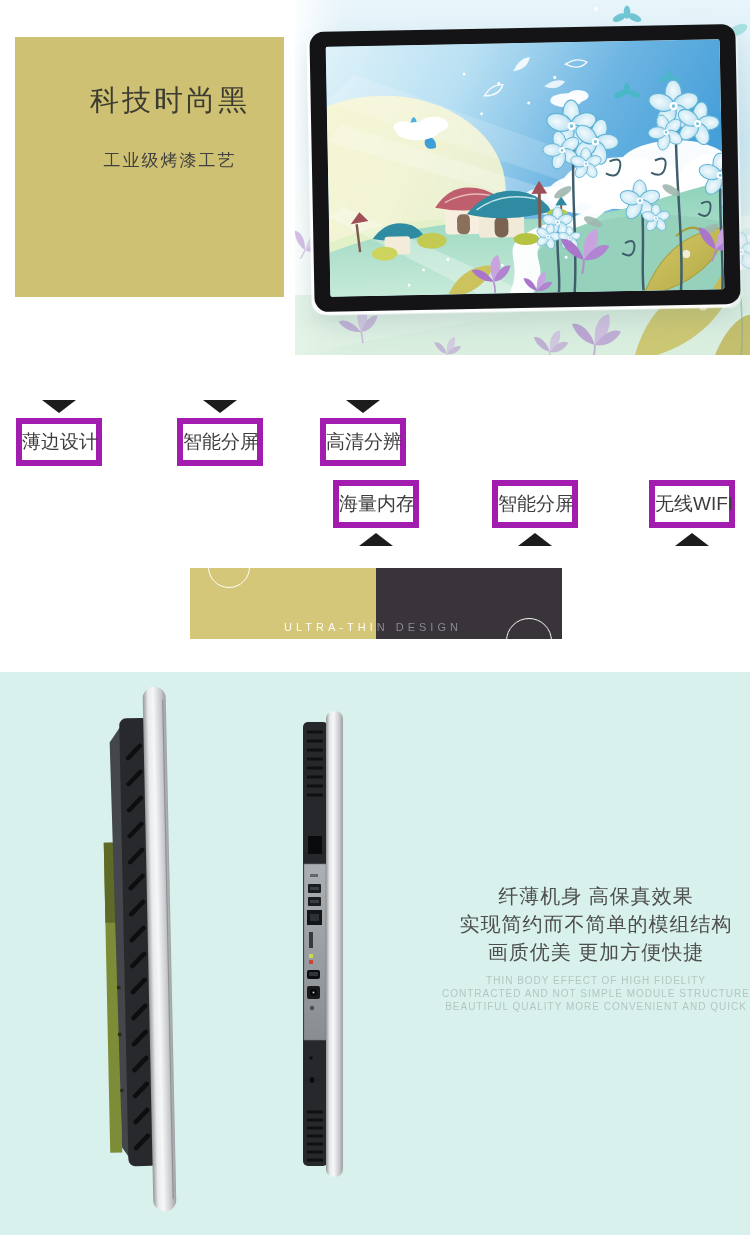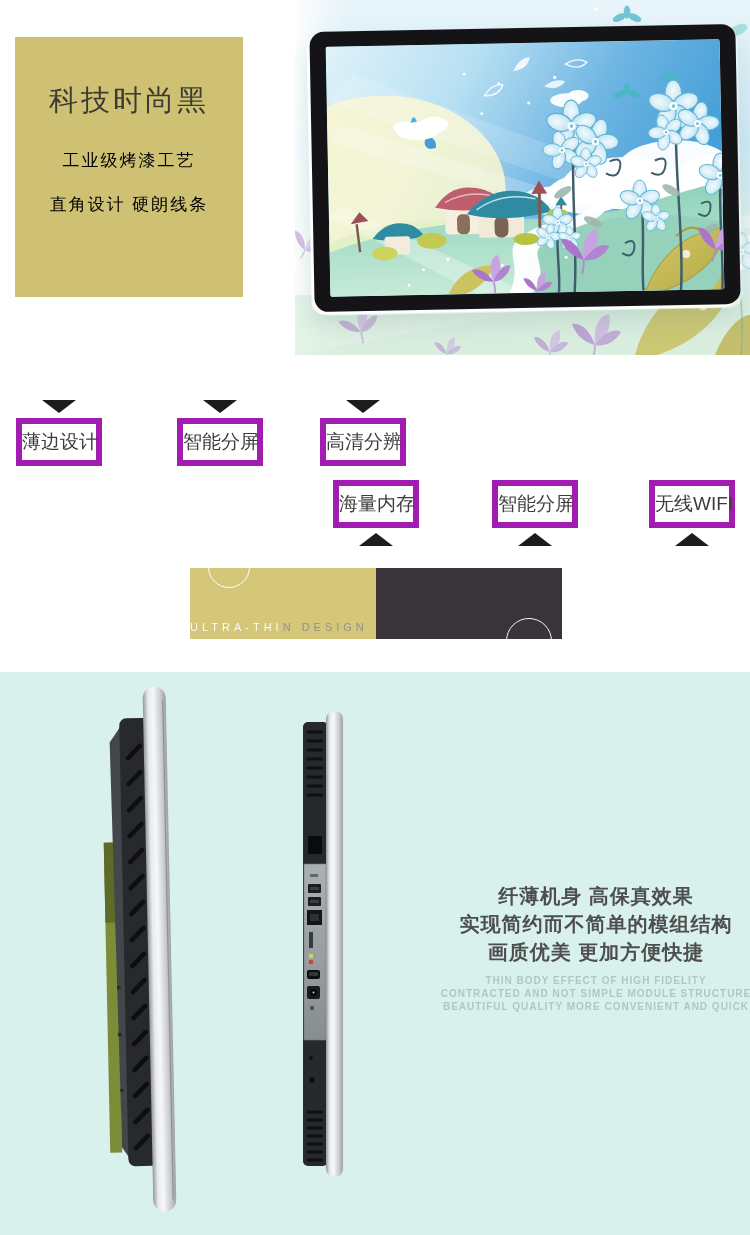--- a/index.html
+++ b/index.html
@@ -1,23 +1,23 @@
 <!DOCTYPE html>
 <html><head>
 <meta charset="utf-8">
 <style>
   html,body{margin:0;padding:0;background:#fff;}
   .page{position:relative;width:750px;height:1235px;background:#fff;overflow:hidden;
         font-family:"Liberation Sans","DejaVu Sans",sans-serif;}
 
   
   .hero-panel{position:absolute;left:15px;top:37px;width:228px;height:260px;
-              background:#cfc173;text-align:center;}
+              background:#cfc173;text-align:center;padding-left:41px;}
   .hero-title{margin-top:44px;font-size:29px;letter-spacing:3px;color:#3b3b31;}
-  .hero-sub{margin-top:28px;font-size:17px;letter-spacing:2px;color:#000000;}
+  .hero-sub{margin-top:28px;font-size:17px;letter-spacing:2px;color:#404040;}
   .hero-sub + .hero-sub{margin-top:21px;}
 
   .hero-photo{position:absolute;left:295px;top:0;width:455px;height:355px;overflow:hidden;}
   .hero-photo .backdrop{position:absolute;left:0;top:0;}
   .tablet{position:absolute;left:17px;top:28px;width:394px;height:250px;
           padding:15px 16px;background:#141417;border-radius:14px;
           transform:rotate(-1.1deg);
           box-shadow:-3px 3px 0 rgba(255,255,255,.92), 2px 4px 0 rgba(255,255,255,.5),
                      0 14px 24px rgba(90,120,130,.18);}
   .screen{width:100%;height:100%;overflow:hidden;border-radius:2px;background:#bfe3f2;}
@@ -35,27 +35,27 @@
   .banner{position:absolute;left:190px;top:568px;width:372px;height:71px;overflow:hidden;}
   .banner-left{position:absolute;left:0;top:0;width:50%;height:100%;background:#d5c77a;}
   .banner-right{position:absolute;right:0;top:0;width:50%;height:100%;background:#39333a;}
   .circ{position:absolute;border:1.5px solid rgba(255,255,255,.95);border-radius:50%;}
   .circ1{left:18px;top:-22px;width:40px;height:40px;}
   .circ2{left:316px;top:50px;width:44px;height:44px;}
   .banner-title{position:absolute;left:0;right:0;top:7px;text-align:center;}
   .banner-title span{display:inline-block;font-size:37px;letter-spacing:1px;color:#d9c973;
        background:linear-gradient(90deg,#3a3a31 0%,#3a3a31 50%,#d9c973 50%,#d9c973 100%);
        -webkit-background-clip:text;background-clip:text;-webkit-text-fill-color:transparent;}
-  .banner-sub{position:absolute;left:0;right:6px;top:49px;text-align:left;}
+  .banner-sub{position:absolute;left:0;right:6px;top:49px;text-align:center;}
   .banner-sub span{display:inline-block;font-size:11px;letter-spacing:4px;color:#dadada;
        background:linear-gradient(90deg,#ffffff 0%,#ffffff 50%,#8e8e91 50%,#8e8e91 100%);
        -webkit-background-clip:text;background-clip:text;-webkit-text-fill-color:transparent;}
 
   
-  .showcase{position:absolute;left:0;top:672px;width:750px;height:563px;background:#d8f1ec;font-weight:bold;}
+  .showcase{position:absolute;left:0;top:672px;width:750px;height:563px;background:#d8f1ec;}
   .dev{position:absolute;}
   .copy{position:absolute;left:436px;top:210px;width:320px;text-align:center;}
   .cn{font-size:20px;line-height:28px;color:#4e4e4e;letter-spacing:1px;white-space:nowrap;}
   .en{font-size:10px;line-height:13px;color:#b2c6c2;letter-spacing:1px;white-space:nowrap;}
   .en-block{margin-top:8px;}
 </style>
 </head>
 <body>
 
 <svg width="0" height="0" style="position:absolute">
@@ -122,21 +122,20 @@
     </g>
   </defs>
 </svg>
 
 <div class="page">
 
   <section>
     <div class="hero-panel">
       <div class="hero-title">科技时尚黑</div>
       <div class="hero-sub">工业级烤漆工艺</div>
-      <div class="hero-sub">直角设计 硬朗线条</div>
     </div>
 
     <div class="hero-photo">
 
       <svg class="backdrop" width="455" height="355" viewBox="0 0 455 355">
         <rect width="455" height="355" fill="url(#bkSky)"></rect>
         <rect width="50" height="355" fill="url(#whiteFade)"></rect>
         <polygon points="0,300 455,215 455,228 0,316" fill="#ffffff" opacity=".35"></polygon>
         <polygon points="0,330 455,235 455,268 0,355" fill="#ffffff" opacity=".55"></polygon>
         <rect y="295" width="455" height="60" fill="#d9eedd" opacity=".7"></rect>

